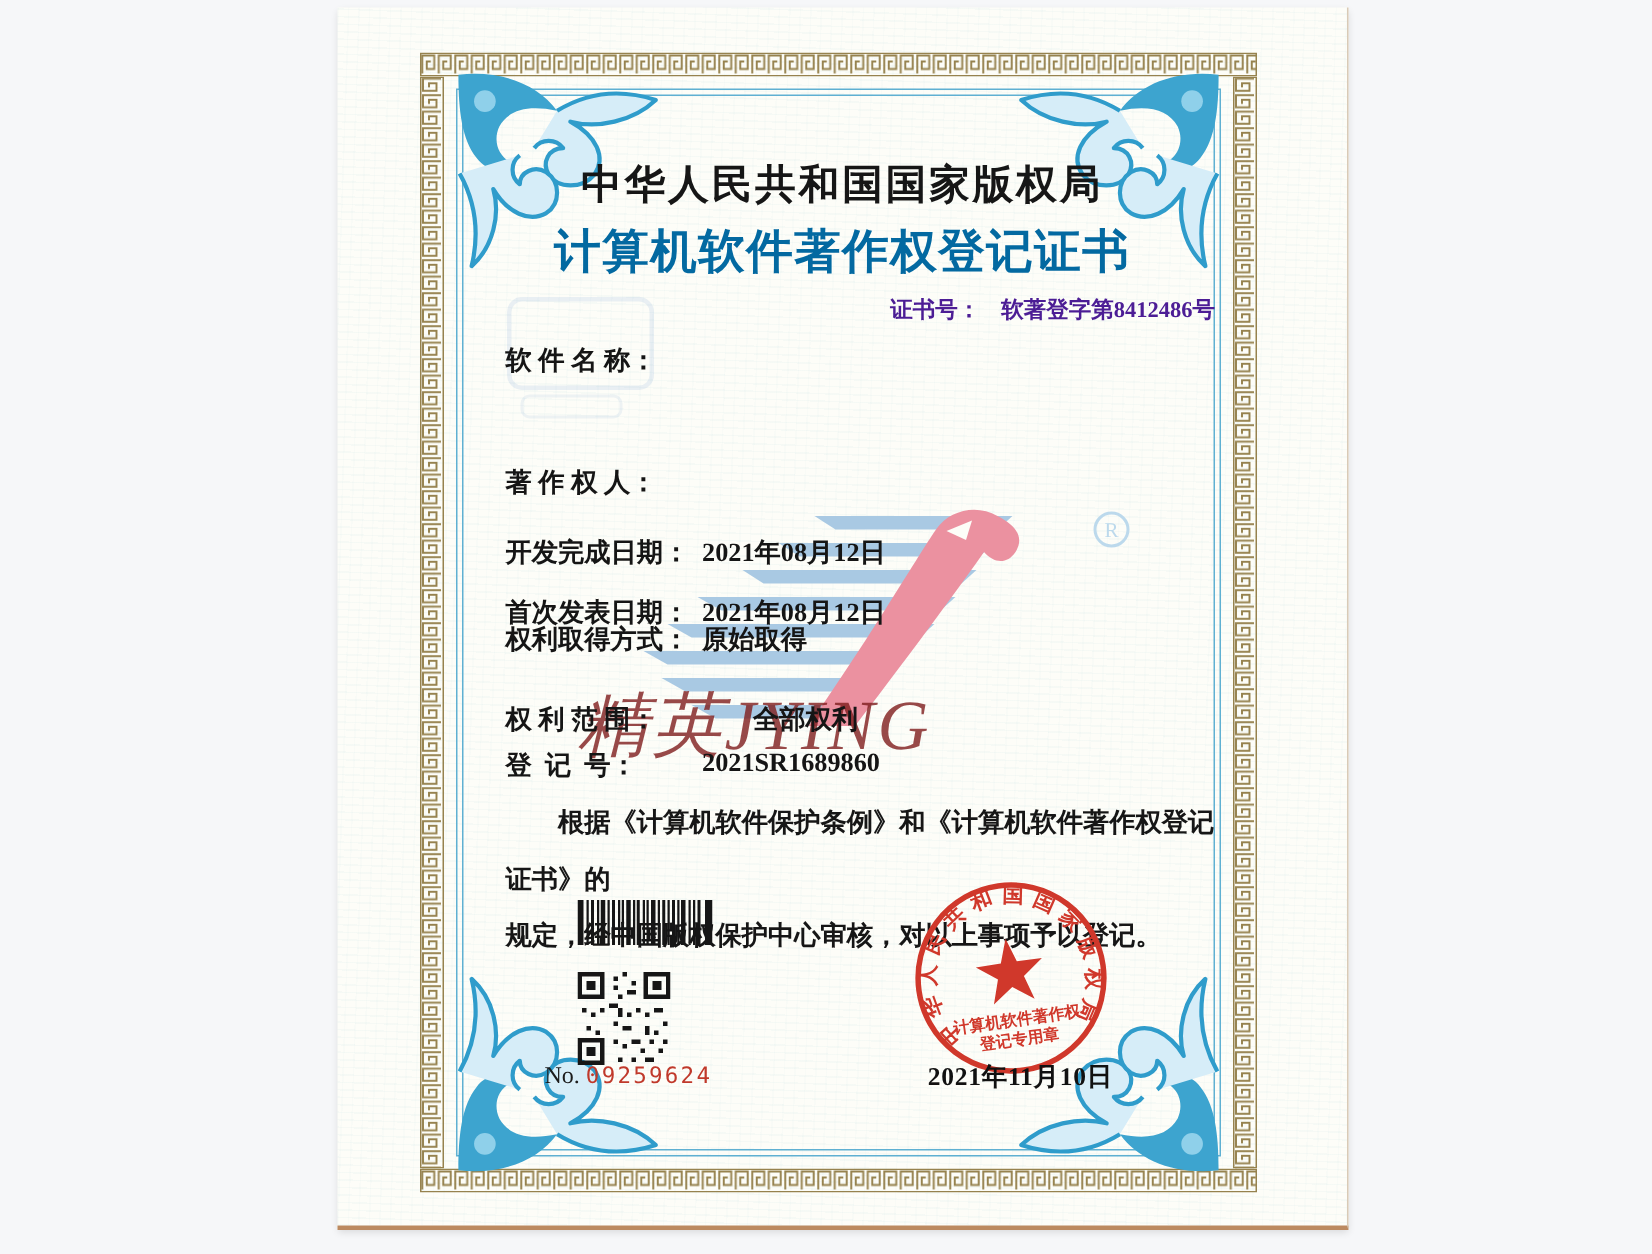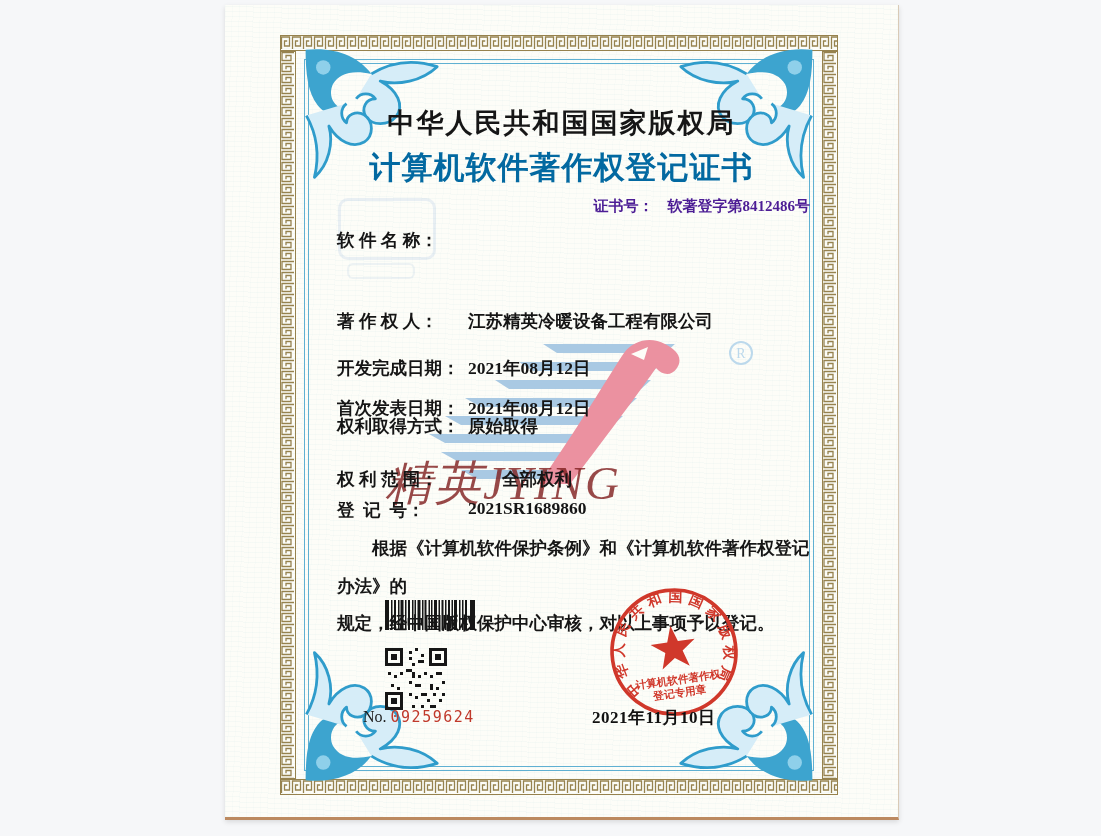--- a/index.html
+++ b/index.html
@@ -70,21 +70,21 @@
     position:absolute; left:160px; top:447px; font-size:47px; color:#7f1d1d;
     letter-spacing:2px; z-index:1; opacity:.8; white-space:pre;font-style:italic;
   }
   .ghost { position:absolute; left:113px; top:193px; width:92px; height:56px;
            border:3px solid rgba(100,150,205,.13); border-radius:10px; z-index:1; }
   .ghost::after { content:""; position:absolute; left:6px; top:62px; width:64px; height:12px;
            border:2px solid rgba(100,150,205,.10); border-radius:6px; }
   
   .seal { position:absolute; left:383px; top:581px; width:132px; height:132px;
           transform:rotate(-8deg); z-index:4; }
-  .seal-date { position:absolute; left:367px; top:701px; width:150px; text-align:left;
+  .seal-date { position:absolute; left:367px; top:701px; width:150px; text-align:right;
                font-size:17px; font-weight:bold; color:#111; z-index:5; letter-spacing:.5px; }
 </style>
 </head>
 <body>
 
 <div id="stage">
 
   <svg width="0" height="0" style="position:absolute" aria-hidden="true">
     <defs>
       <g id="flourish-def">
@@ -159,21 +159,20 @@
 
     <div class="authority">中华人民共和国国家版权局</div>
     <div class="cert-title">计算机软件著作权登记证书</div>
     <div class="cert-no"><span>证书号：</span><span class="sp"></span><span>软著登字第8412486号</span></div>
 
     <div class="row r0">
       <span class="lb">软 件 名 称：</span>
     </div>
     <div class="row r1">
       <span class="lb">著 作 权 人：</span>
-      <span class="vl">江苏精英冷暖设备工程有限公司</span>
     </div>
     <div class="row r2">
       <span class="lb">开发完成日期：</span>
       <span class="vl">2021年08月12日</span>
     </div>
     <div class="row r3">
       <span class="lb">首次发表日期：</span>
       <span class="vl">2021年08月12日</span>
     </div>
     <div class="row r4">
@@ -183,21 +182,21 @@
     <div class="row r5">
       <span class="lb">权 利 范 围：</span>
       <span class="vl">全部权利</span>
     </div>
     <div class="row r6">
       <span class="lb">登  记  号：</span>
       <span class="vl">2021SR1689860</span>
     </div>
 
     <div class="stmt">
-      <div class="l1">根据《计算机软件保护条例》和《计算机软件著作权登记办法》的</div>
+      <div class="l1">根据《计算机软件保护条例》和《计算机软件著作权登记证书》的</div>
       <div class="l2">规定，经中国版权保护中心审核，对以上事项予以登记。</div>
     </div>
 
     <svg class="barcode" width="90" height="30" viewBox="0 0 90 30">
       <g fill="#161616">
         <rect x="0" width="4" height="30"></rect>
           <rect x="6" width="1.5" height="30"></rect>
           <rect x="9" width="2" height="30"></rect>
         <rect x="13" width="1.5" height="30"></rect>
           <rect x="15.5" width="3" height="30"></rect>

